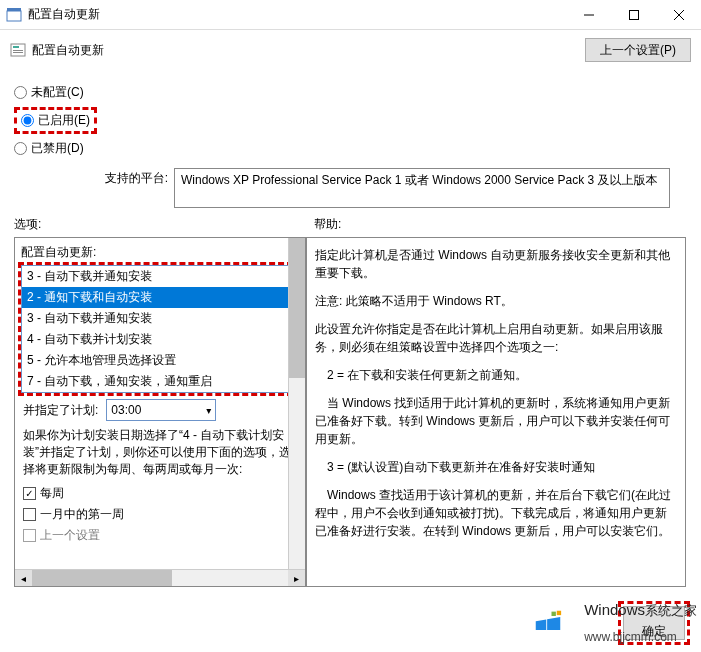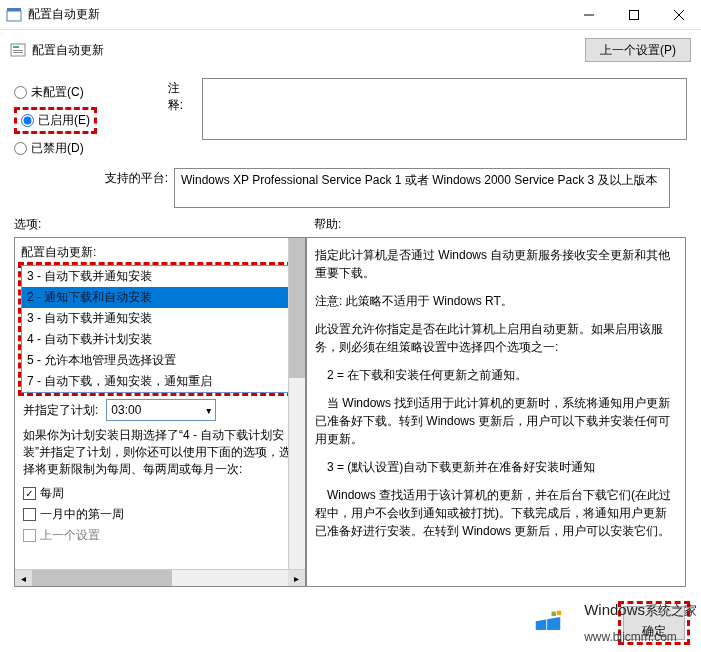--- a/index.html
+++ b/index.html
@@ -32,21 +32,21 @@
 .section-labels .sl-left { width: 300px; }
 
 .panels { display: flex; }
 .options-panel { width: 292px; height: 350px; border: 1px solid #888; position: relative; overflow: hidden; }
 .help-panel { width: 380px; height: 350px; border: 1px solid #888; padding: 8px 8px 8px 8px; overflow-y: scroll; position: relative; line-height: 1.5; }
 
 .dropdown-label { padding: 6px 6px 4px 6px; }
 .dropdown-list { border: 1px solid #6c93c9; margin: 0 6px; position: relative; }
 .dropdown-list.red-outline { outline: 3px dashed #d40000; outline-offset: 0; }
 .dd-item { padding: 2px 5px; cursor: default; }
-.dd-item.selected { background: #0078d7; color: #0f172a; }
+.dd-item.selected { background: #0078d7; color: #ffffff; }
 
 .time-row { display: flex; align-items: center; padding: 6px 8px; gap: 8px; }
 .time-select { width: 110px; height: 22px; border: 1px solid #6c93c9; background: #fff; padding: 1px 4px; display: flex; align-items: center; justify-content: space-between; }
 .time-select .chev { font-size: 10px; }
 
 .desc-text { padding: 0 8px 6px 8px; line-height: 1.4; }
 .chk-row { display: flex; align-items: center; padding: 2px 8px; gap: 4px; }
 .chk-box { width: 13px; height: 13px; border: 1px solid #555; display: flex; align-items: center; justify-content: center; font-size: 10px; line-height: 1; }
 
 .hscroll { position: absolute; left: 0; right: 0; bottom: 0; height: 17px; background: #f0f0f0; border-top: 1px solid #ccc; display: flex; align-items: center; }
@@ -118,26 +118,20 @@
       </div>
       <div class="radio-row">
         <span class="red-dash">
           <input type="radio" name="state" checked="" style="">
             <span>已启用(E)</span>
         </span>
       </div>
       <div class="radio-row">
         <input type="radio" name="state" style="">
           <span>已禁用(D)</span>
-      </div>
-    </div>
-    <div>
-      <div style="display:flex; gap:8px;">
-        <span style="padding-top:2px;">注释:</span>
-        <textarea class="comment-box" style=""></textarea>
       </div>
     </div>
   </div>
 
   <div class="row">
     <div class="left-col" style="text-align:right; padding-right:6px; padding-top:2px;">
       <span>支持的平台:</span>
     </div>
     <div class="platform-box">
       <span>Windows XP Professional Service Pack 1 或者 Windows 2000 Service Pack 3 及以上版本</span>

